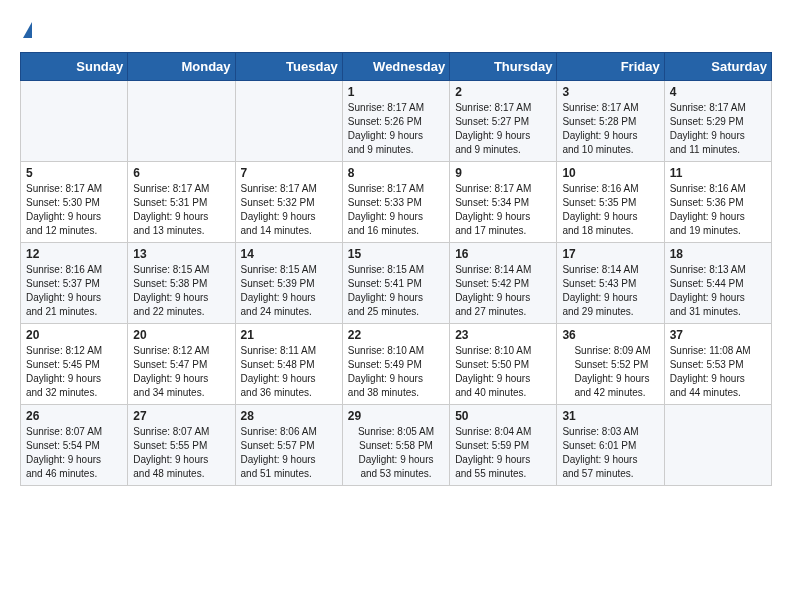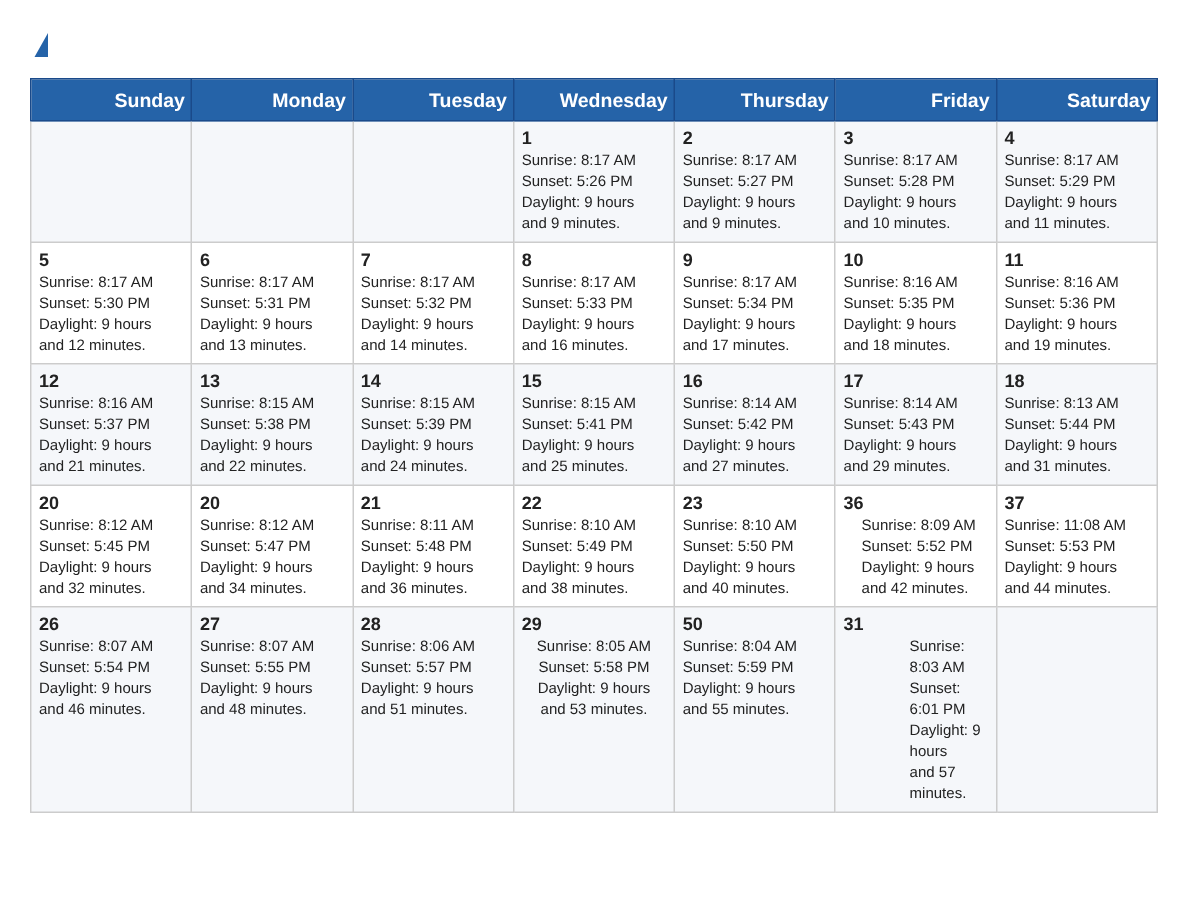--- a/index.html
+++ b/index.html
@@ -346,21 +346,21 @@
         </td>
         <td>
           <span class="day-number">50</span>
           <div class="day-info" style="white-space: pre-line;">Sunrise: 8:04 AM
 Sunset: 5:59 PM
 Daylight: 9 hours
 and 55 minutes.</div>
         </td>
         <td>
           <span class="day-number">31</span>
-          <div class="day-info" style="white-space: pre-line; margin-left: 44px;">Sunrise: 8:03 AM
+          <div class="day-info" style="white-space: pre-line;">Sunrise: 8:03 AM
 Sunset: 6:01 PM
 Daylight: 9 hours
 and 57 minutes.</div>
         </td>
         <td class="empty-cell"></td>
       </tr>
     </tbody>
 </table>
 
 </body></html>

